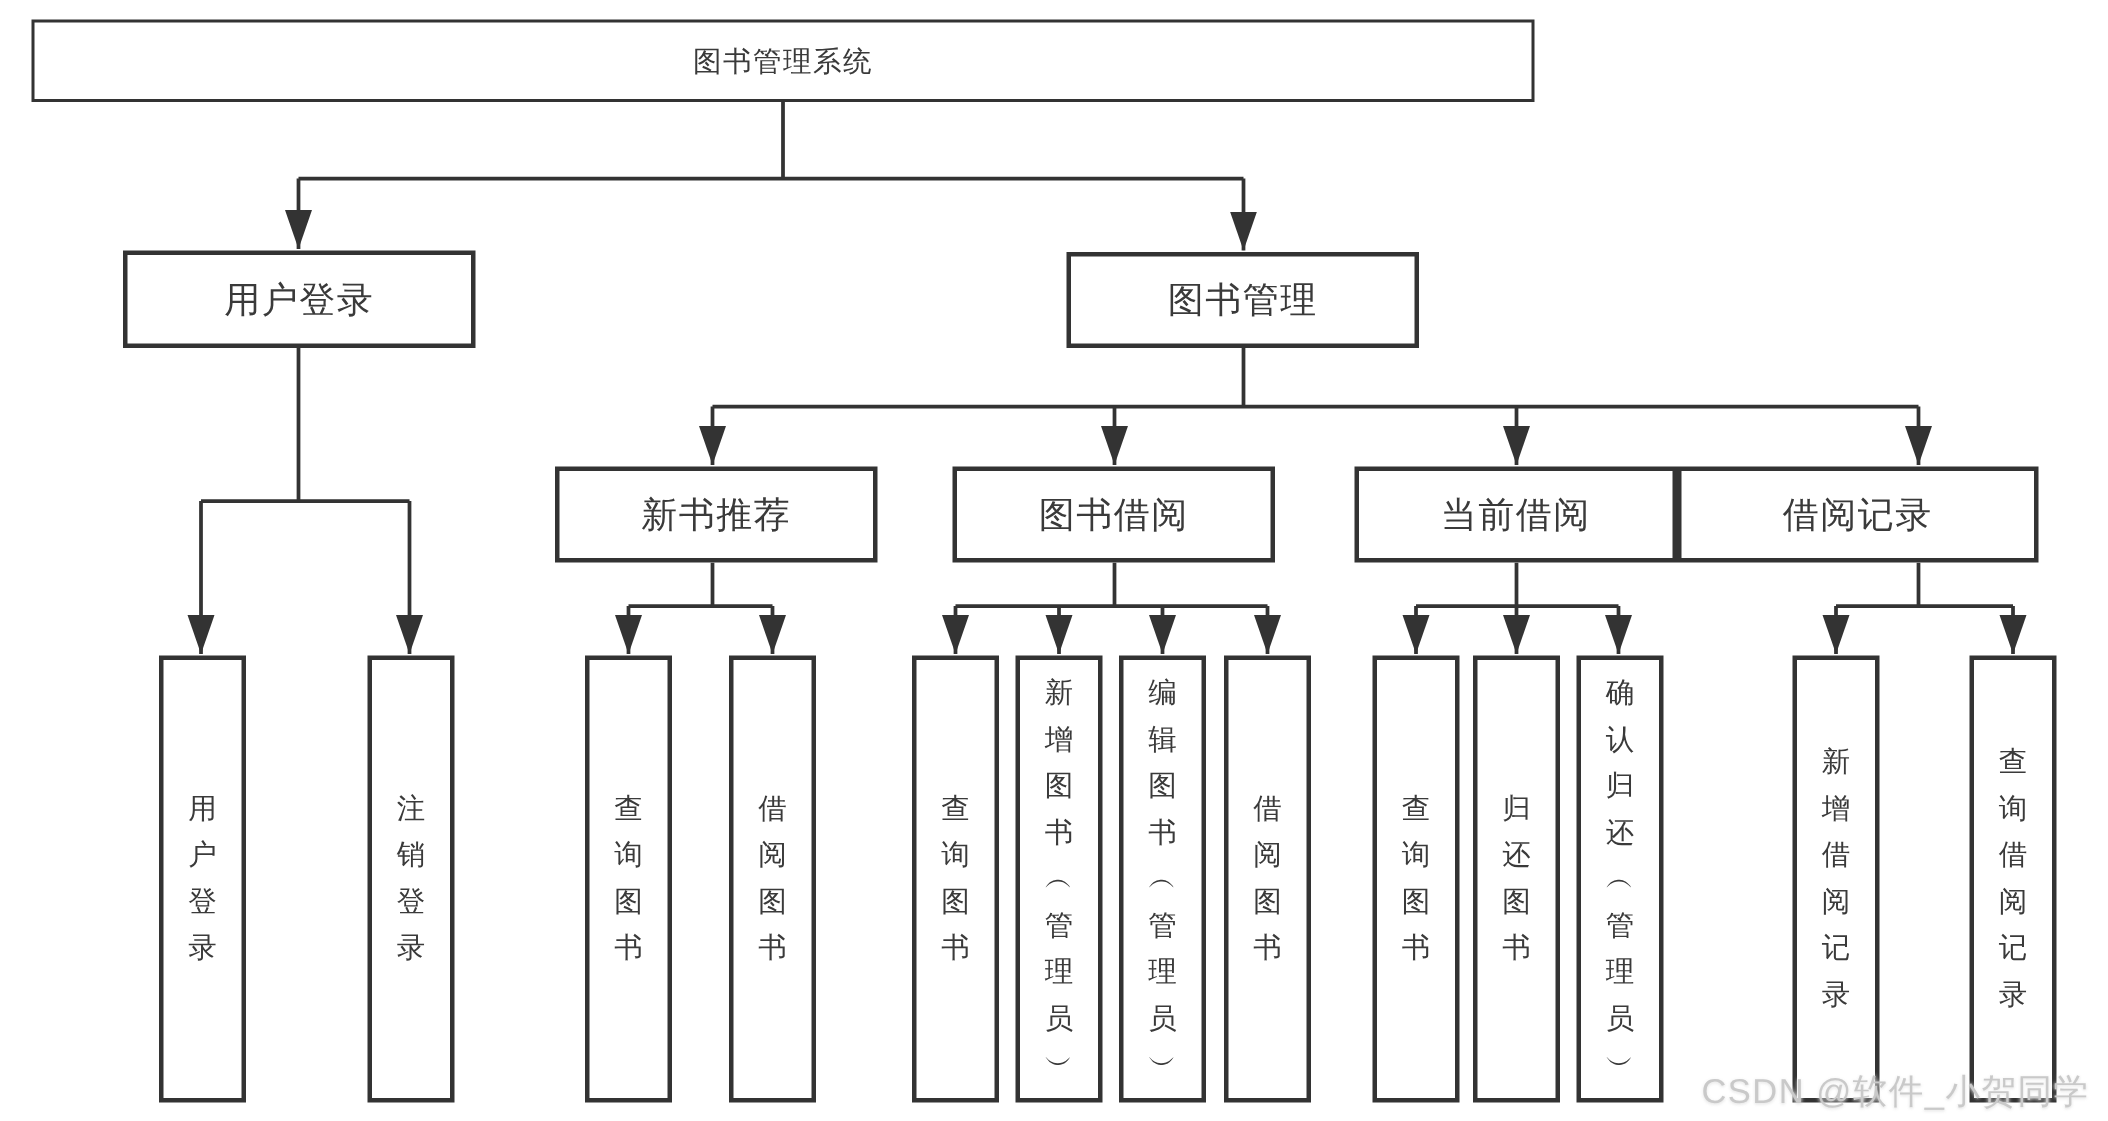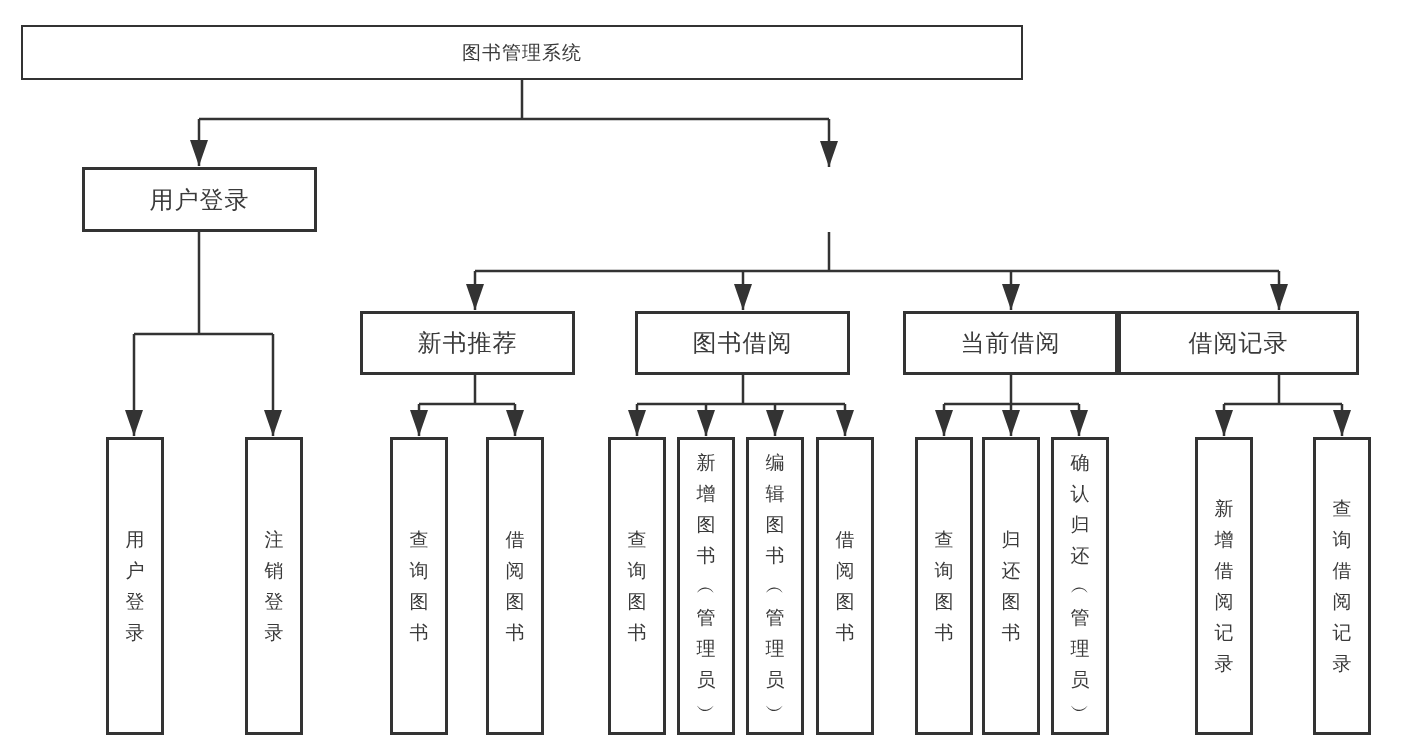--- a/index.html
+++ b/index.html
@@ -9,21 +9,21 @@
     font-family:"Liberation Sans",sans-serif;
     color:var(--text,#3a3a3a);
   }
   svg.wires{position:absolute;left:0;top:0;width:1405px;height:747px;}
   .hnode{
     position:absolute;box-sizing:border-box;background:#fff;
     border:3px solid var(--line,#333333);
     display:flex;align-items:center;justify-content:center;
     font-size:24px;letter-spacing:1px;white-space:nowrap;
   }
-  .hnode.root{border-width:2px;font-size:19px;margin-top:12px;}
+  .hnode.root{border-width:2px;font-size:19px;}
   .vnode{
     position:absolute;box-sizing:border-box;background:#fff;
     border:3px solid var(--line,#333333);
     top:437px;width:58px;height:298px;
     display:flex;flex-direction:column;align-items:center;justify-content:center;
     font-size:19px;
   }
   .vnode span{display:block;line-height:31px;text-align:center;}
   .watermark{
     position:absolute;top:712px;right:12px;z-index:3;
@@ -89,22 +89,23 @@
     <g>
       <path d="M1279 375 V404 M1224 404 H1342"></path>
       <line x1="1224" y1="404" x2="1224" y2="436" marker-end="url(#arr)"></line>
       <line x1="1342" y1="404" x2="1342" y2="436" marker-end="url(#arr)"></line>
     </g>
   </svg>
 
   <div class="hnode root" style="left:21px;top:13px;width:1002px;height:55px">图书管理系统</div>
 
   <div class="hnode" style="left:82px;top:167px;width:235px;height:65px">用户登录</div>
-
-  <div class="hnode" style="left:360px;top:311px;width:215px;height:64px">新书推荐</div>
+  <div class="hnode" style="left:711px;top:168px;width:235px;height:64px">图书管理</div>
+
+  <div class="hnode" style="left:370px;top:311px;width:215px;height:64px">新书推荐</div>
   <div class="hnode" style="left:903px;top:311px;width:215px;height:64px">当前借阅</div>
   <div class="hnode" style="left:635px;top:311px;width:215px;height:64px">图书借阅</div>
   <div class="hnode" style="left:1118px;top:311px;width:241px;height:64px">借阅记录</div>
 
   <div class="vnode" style="left:106px">
       <span>用</span>
       <span>户</span>
       <span>登</span>
       <span>录</span>
     </div>
@@ -197,14 +198,15 @@
     </div>
   <div class="vnode" style="left:1313px">
       <span>查</span>
       <span>询</span>
       <span>借</span>
       <span>阅</span>
       <span>记</span>
       <span>录</span>
     </div>
 
+  <div class="watermark">CSDN @软件_小贺同学</div>
 
 </div>
 
 </body></html>

